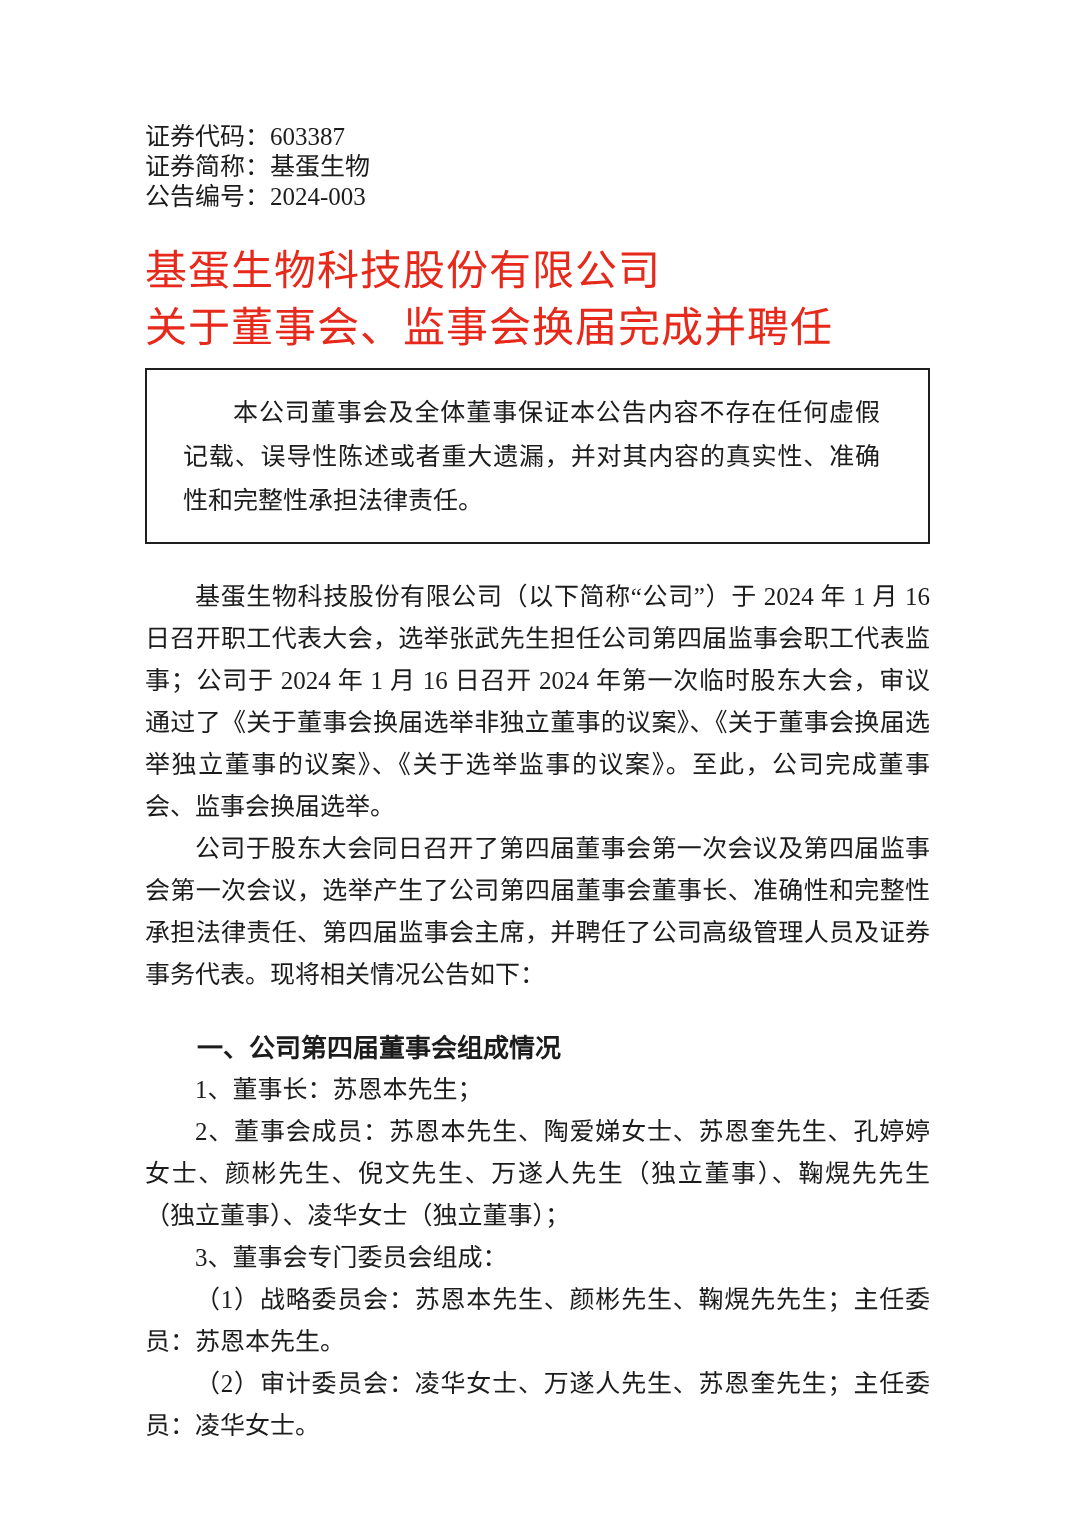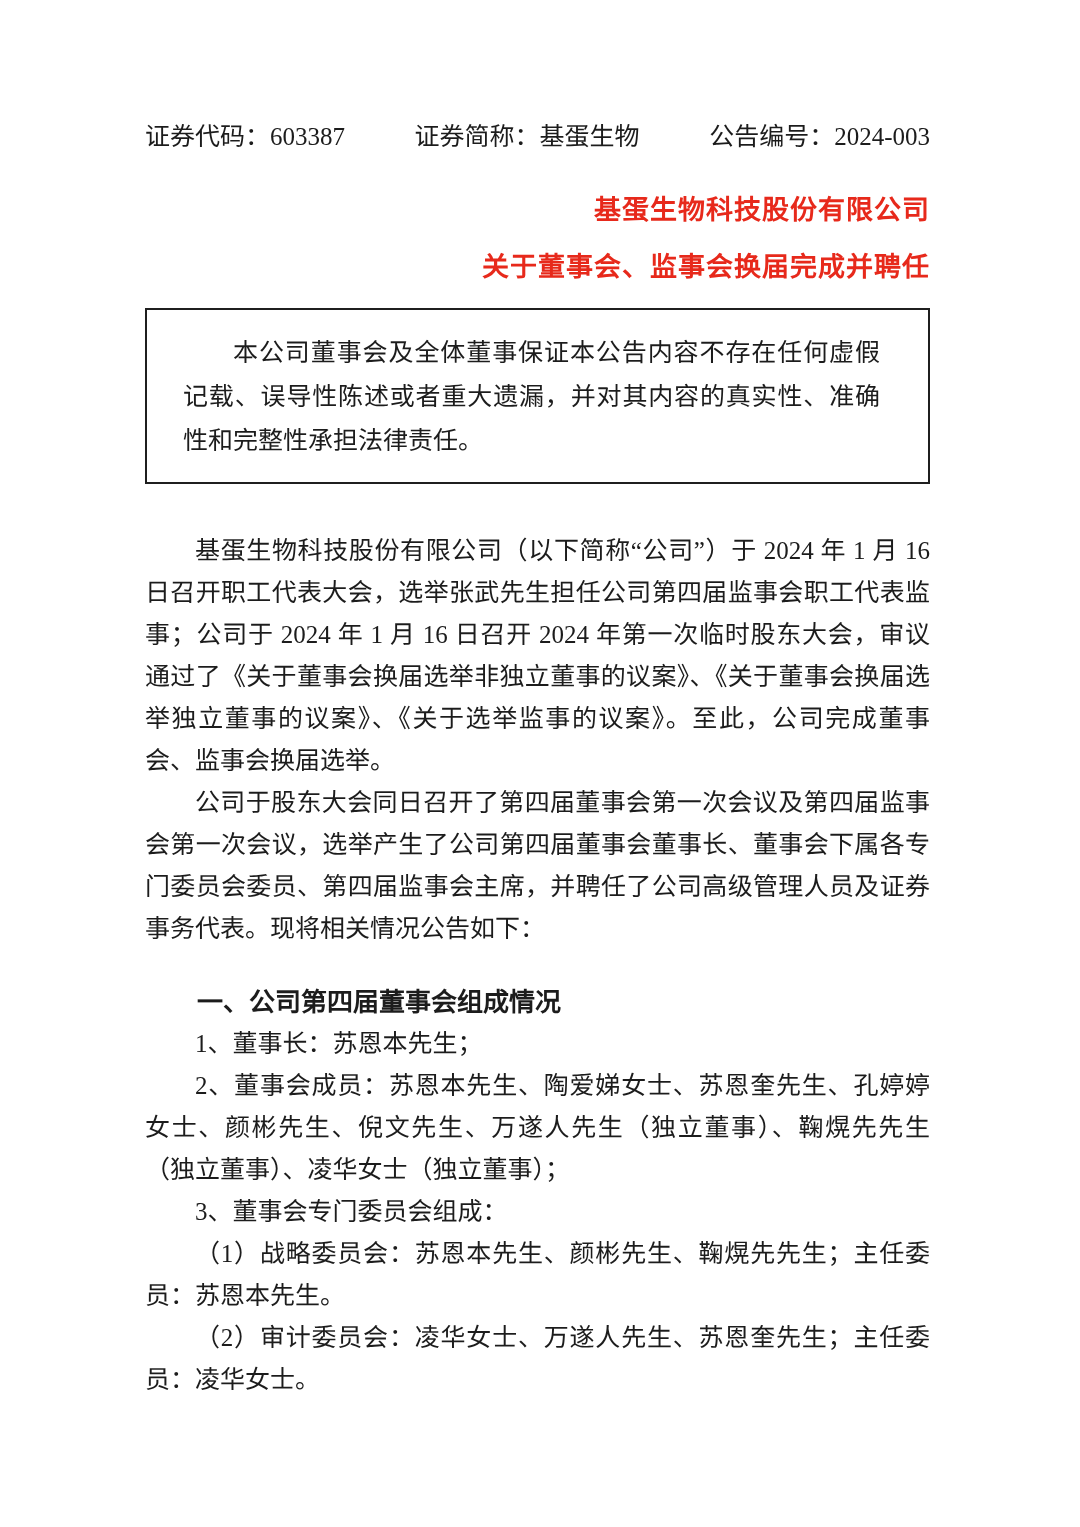--- a/index.html
+++ b/index.html
@@ -19,44 +19,45 @@
     padding: 122px 150px 0 145px;
     position: relative;
   }
   .doc-header {
     display: flex;
     justify-content: space-between;
     align-items: baseline;
     font-size: 25px;
     line-height: 30px;
     white-space: nowrap;
+    flex-direction: column;
   }
   .doc-title {
     margin-top: 30px;
-    text-align: right;
+    text-align: left;
     font-family: "Liberation Sans", "DejaVu Sans", sans-serif;
-    font-weight: 700;
-    font-size: 27px;
+    font-weight: 400;
+    font-size: 42px;
     line-height: 57px;
     letter-spacing: 1px;
   }
   .disclaimer-box {
     margin-top: 12px;
     border: 2px solid #1f1f1f;
     padding: 21px 48px 19px 36px;
     min-height: 130px;
   }
   .disclaimer-box p {
     font-size: 25px;
     line-height: 44px;
     text-align: justify;
     text-indent: 2em;
   }
   .doc-body {
-    margin-top: 46px;
+    margin-top: 32px;
     font-size: 25px;
     line-height: 42px;
   }
   .para {
     text-align: justify;
     text-indent: 2em;
   }
   .section-heading {
     margin-top: 31px;
     text-indent: 2em;
@@ -85,21 +86,21 @@
     <div>基蛋生物科技股份有限公司</div>
     <div>关于董事会、监事会换届完成并聘任</div>
   </div>
 
   <div class="disclaimer-box">
     <p>本公司董事会及全体董事保证本公告内容不存在任何虚假记载、误导性陈述或者重大遗漏，并对其内容的真实性、准确性和完整性承担法律责任。</p>
   </div>
 
   <div class="doc-body">
     <p class="para">基蛋生物科技股份有限公司（以下简称“公司”）于 2024 年 1 月 16 日召开职工代表大会，选举张武先生担任公司第四届监事会职工代表监事；公司于 2024 年 1 月 16 日召开 2024 年第一次临时股东大会，审议通过了《关于董事会换届选举非独立董事的议案》、《关于董事会换届选举独立董事的议案》、《关于选举监事的议案》。至此，公司完成董事会、监事会换届选举。</p>
-    <p class="para">公司于股东大会同日召开了第四届董事会第一次会议及第四届监事会第一次会议，选举产生了公司第四届董事会董事长、董事会下属各专门委员会委员、第四届监事会主席，并聘任了公司高级管理人员及证券事务代表。现将相关情况公告如下：</p>
+    <p class="para">公司于股东大会同日召开了第四届董事会第一次会议及第四届监事会第一次会议，选举产生了公司第四届董事会董事长、准确性和完整性承担法律责任、第四届监事会主席，并聘任了公司高级管理人员及证券事务代表。现将相关情况公告如下：</p>
 
     <h2 class="section-heading">一、公司第四届董事会组成情况</h2>
 
     <p class="list-item">1、董事长：苏恩本先生；</p>
     <p class="list-item">2、董事会成员：苏恩本先生、陶爱娣女士、苏恩奎先生、孔婷婷女士、颜彬先生、倪文先生、万遂人先生（独立董事）、鞠熀先先生（独立董事）、凌华女士（独立董事）；</p>
     <p class="list-item">3、董事会专门委员会组成：</p>
     <p class="list-item">（1）战略委员会：苏恩本先生、颜彬先生、鞠熀先先生；主任委员：苏恩本先生。</p>
     <p class="list-item">（2）审计委员会：凌华女士、万遂人先生、苏恩奎先生；主任委员：凌华女士。</p>
   </div>
 

